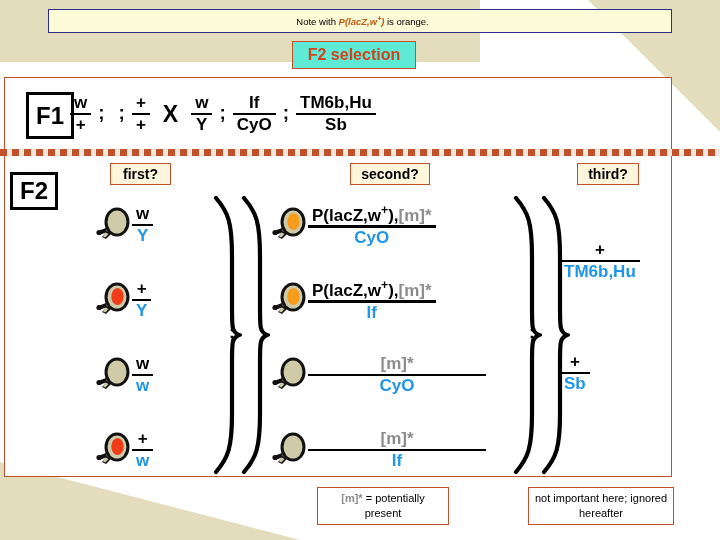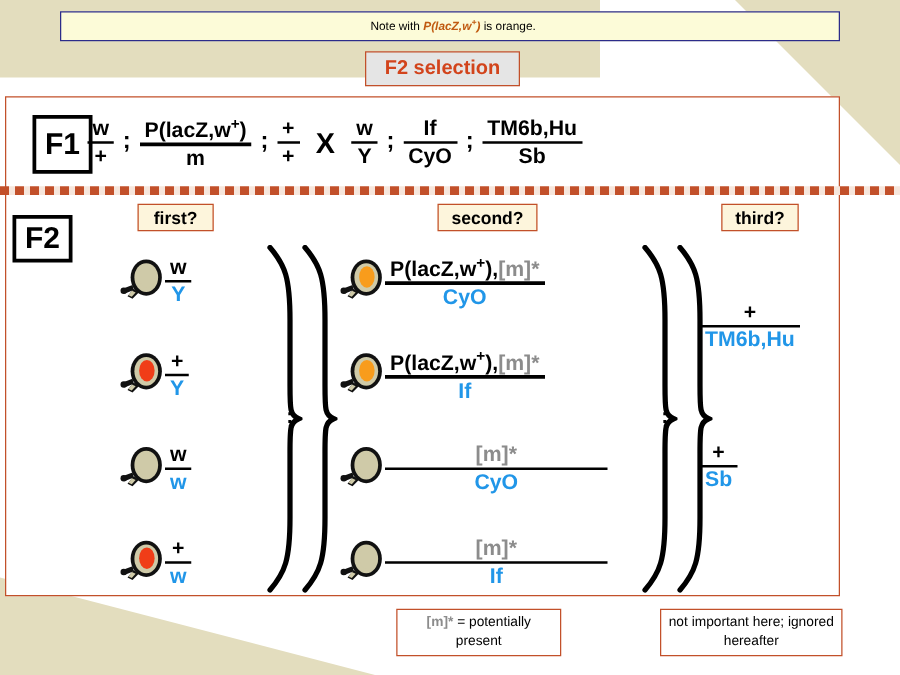--- a/index.html
+++ b/index.html
@@ -75,21 +75,21 @@
   .orange-gene { color: #c05a10; font-style: italic; font-weight: bold;}
   .sup { font-size: 0.72em; vertical-align: super; }
 
   
   .f2-title {
     position: absolute;
     left: 292px; top: 41px;
     width: 124px; height: 28px;
     box-sizing: border-box;
     border: 1.5px solid #c2502a;
-    background: #e5e5e5;
+    background: #5eead4;
     display: flex; align-items: center; justify-content: center;
     color: #d2441c;
     font-size: 16px;
     font-weight: bold;
     z-index: 5;
   }
 
   
   .panel {
     position: absolute;
@@ -258,25 +258,20 @@
 
   <div class="f1-row">
 
     <span class="geno">
       <span class="num">w</span>
       <span class="bar"></span>
       <span class="den">+</span>
     </span>
     <span class="semi">;</span>
 
-    <span class="geno">
-      <span class="num"><span>P(lacZ,w</span><span class="sup">+</span><span>)</span></span>
-      <span class="bar"></span>
-      <span class="den">m</span>
-    </span>
     <span class="semi">;</span>
 
     <span class="geno">
       <span class="num">+</span>
       <span class="bar"></span>
       <span class="den">+</span>
     </span>
 
     <span class="cross">X</span>
 

